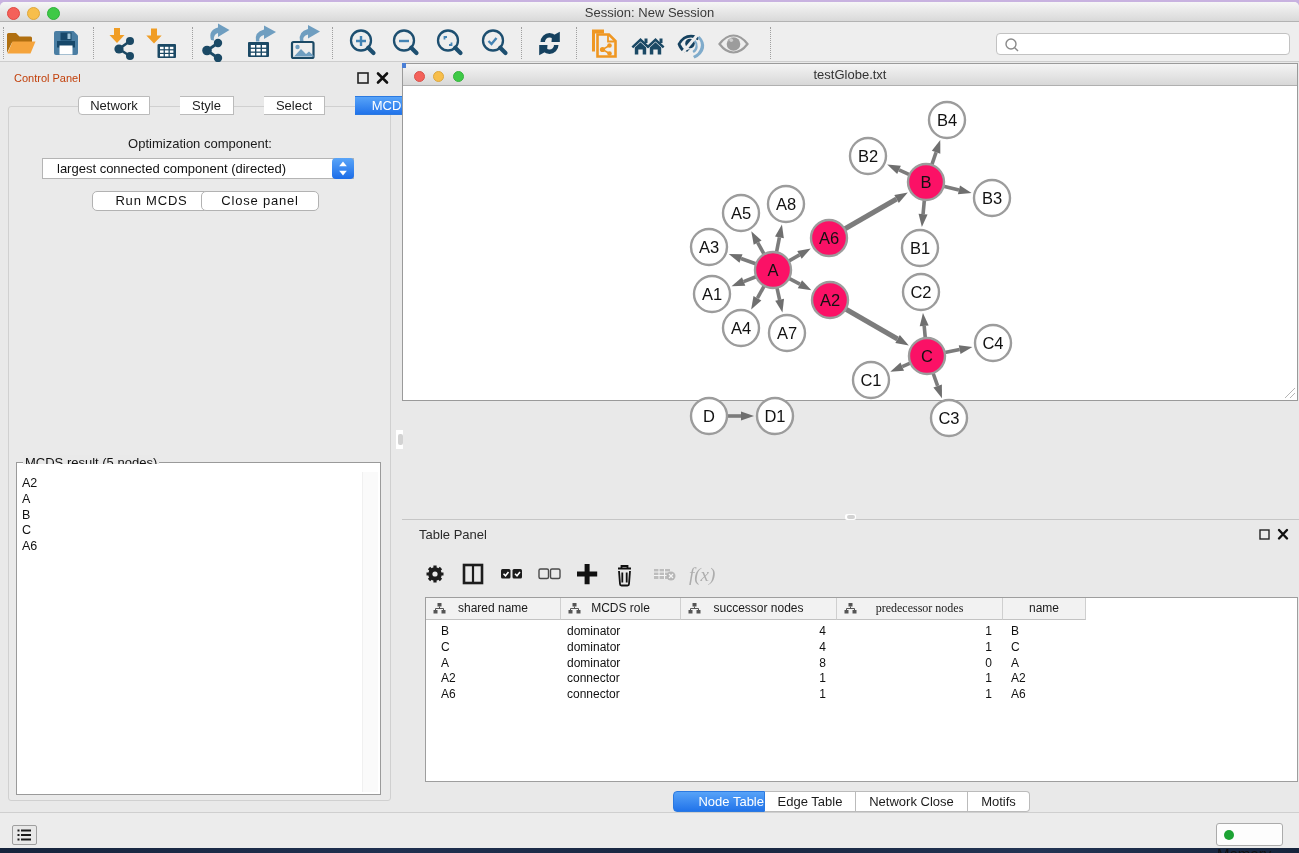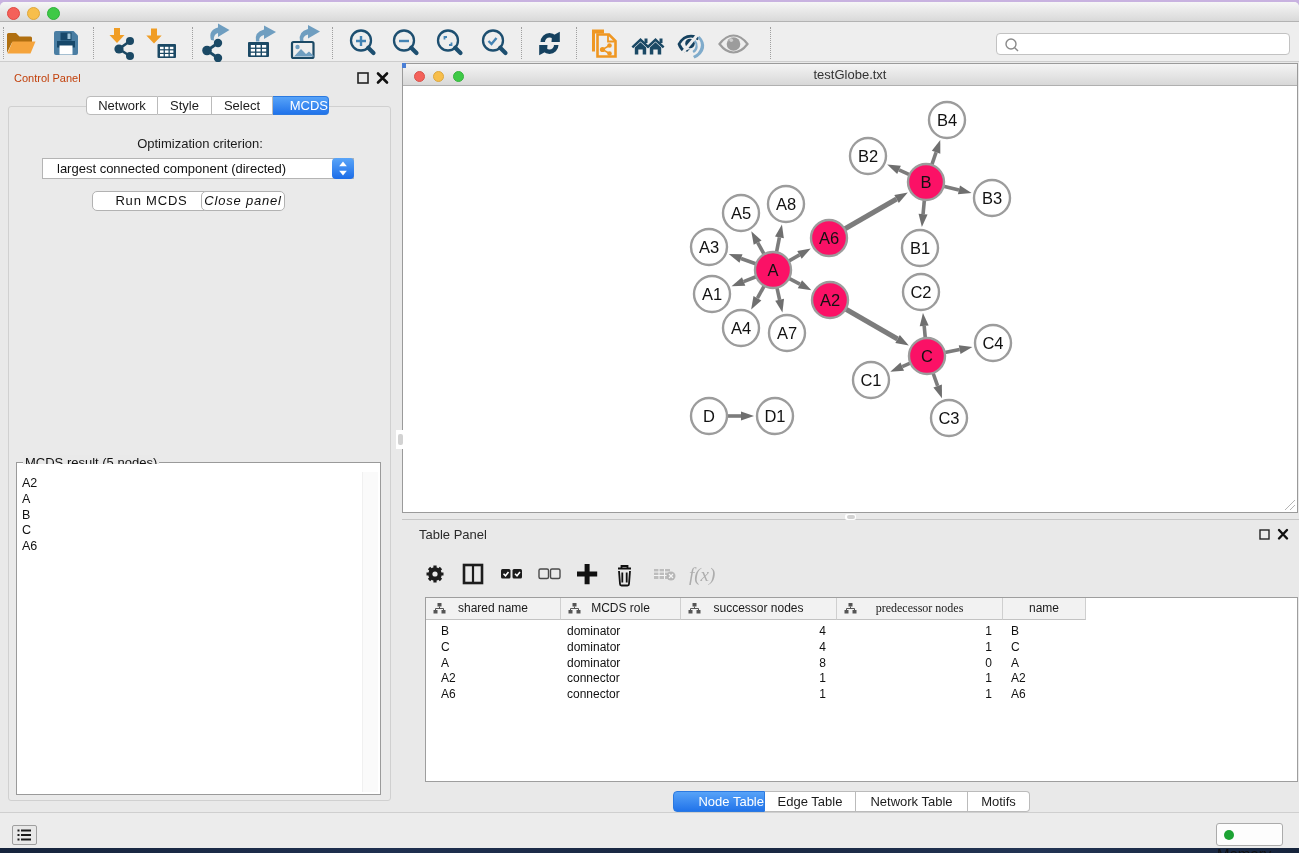--- a/index.html
+++ b/index.html
@@ -38,21 +38,21 @@
 #dropdown { position:absolute; left:42px; top:96px; width:312px; height:21px; background:#fff; border:1px solid #b4b4b4; border-radius:0; }
 #dropdown .txt { position:absolute; left:14px; top:2px; font-size:13px; color:#111; }
 #dropdown .step { position:absolute; right:-1px; top:-1px; width:22px; height:21px; border-radius:4px; background:linear-gradient(#5aa5f8,#1c6de8); }
 .btn { position:absolute; top:129px; height:20px; background:#fff; border:1px solid #b2b2b2; border-radius:5px; font-size:13px; color:#111; text-align:center; line-height:18px; letter-spacing:0.8px;}
 
 #mcdsbox { position:absolute; left:16px; top:400px; width:365px; height:333px; border:1px solid #9a9a9a; background:#fff; }
 #mcdslabel { position:absolute; left:6px; top:-8px; background:#e9e9e9; padding:0 2px; font-size:13px; color:#111; }
 #mcdslist { position:absolute; left:1px; top:1px; width:362px; height:329px; background:#fff; font-size:12.5px; color:#111; line-height:15.8px; padding-left:4px; padding-top:12px; }
 #mcdsscroll { position:absolute; right:2px; top:9px; width:16px; height:320px; background:#fafafa; border-left:1px solid #f0f0f0; }
 
-#netwin { position:absolute; left:402px; top:63px; width:896px; height:450px; background:#fff; border:1px solid #9a9a9a; }
+#netwin { position:absolute; left:402px; top:63px; width:896px; height:338px; background:#fff; border:1px solid #9a9a9a; }
 #nettitle { position:absolute; left:0; top:0; width:100%; height:22px; background:linear-gradient(#f4f4f4,#d8d8d8); border-bottom:1px solid #b0b0b0; }
 #nettitle .title { position:absolute; left:0; right:0; top:3px; text-align:center; font-size:13px; color:#333; }
 .slight { position:absolute; top:6.5px; width:11px; height:11px; border-radius:50%; }
 
 #tpanel { position:absolute; left:402px; top:519px; width:897px; height:293px; background:#e9e9e9; border-top:1px solid #c6c6c6; }
 #tpanel .hdr { position:absolute; left:17px; top:7px; font-size:13px; color:#2b2b2b; }
 #ttable { position:absolute; left:23px; top:77px; width:873px; height:185px; background:#fff; border:1px solid #9e9e9e; }
 #thead { position:absolute; left:0; top:0; width:100%; height:22px; }
 .thcell { position:absolute; top:0; height:22px; background:#f2f2f2; border-right:1px solid #cfcfcf; border-bottom:1px solid #c3c3c3; font-size:12px; color:#1a1a1a; text-align:center; line-height:21px; }
 .trow { position:absolute; font-size:12px; color:#111; }
@@ -65,20 +65,21 @@
 </style>
 </head>
 <body>
 <div id="mainwin"></div>
 <div id="navy"></div>
 
 <div id="titlebar">
   <div class="light" style="left:7px; background:#f4615a; border:0.5px solid #e14942;"></div>
   <div class="light" style="left:27px; background:#f7be4b; border:0.5px solid #e0a73a;"></div>
   <div class="light" style="left:47px; background:#3ec946; border:0.5px solid #2fb13a;"></div>
+  <div class="title">Session: New Session</div>
 </div>
 
 <div id="toolbar">
   <div class="tsep" style="left:2.5px"></div>
   <div class="tsep" style="left:93px"></div>
   <div class="tsep" style="left:192px"></div>
   <div class="tsep" style="left:332px"></div>
   <div class="tsep" style="left:521px"></div>
   <div class="tsep" style="left:576px"></div>
   <div class="tsep" style="left:770px"></div>
@@ -188,38 +189,38 @@
   </div>
 </div>
 
 <div id="cpanel">
   <div class="hdr">Control Panel</div>
   <svg width="40" height="14" style="position:absolute;left:355px;top:9px" viewBox="0 0 40 14">
     <rect x="3" y="2" width="10" height="10" fill="none" stroke="#222" stroke-width="1.6"></rect>
     <path d="M 23 2.5 L 32 11.5 M 32 2.5 L 23 11.5" stroke="#111" stroke-width="2.6" stroke-linecap="round"></path>
   </svg>
   <div id="cp-content"></div>
-  <div class="tabseg" style="left:86px; top:34px;">
+  <div class="tabseg" style="left:78px; top:34px;gap:30px;">
     <div class="seg" style="width:72px">Network</div>
     <div class="seg" style="width:54px">Style</div>
     <div class="seg" style="width:61px">Select</div>
     <div class="seg sel" style="width:56px">MCDS</div>
   </div>
-  <div id="optlabel">Optimization criterion:</div>
+  <div id="optlabel">Optimization component:</div>
   <div id="dropdown">
     <div class="txt">largest connected component (directed)</div>
     <div class="step">
       <svg width="22" height="21" viewBox="0 0 22 21">
         <path d="M 11 3.5 L 14.8 8.2 L 7.2 8.2 Z" fill="#fff"></path>
         <path d="M 11 17.5 L 14.8 12.8 L 7.2 12.8 Z" fill="#fff"></path>
       </svg>
     </div>
   </div>
   <div class="btn" style="left:92px; width:119px;">Run MCDS</div>
-  <div class="btn" style="left:201px; width:84px;font-style:italic;">Close panel</div>
+  <div class="btn" style="left:201px; width:118px;">Close panel</div>
   <div id="mcdsbox">
     <div id="mcdslabel">MCDS result (5 nodes)</div>
     <div id="mcdslist">A2<br>A<br>B<br>C<br>A6</div>
     <div id="mcdsscroll"></div>
   </div>
 </div>
 
 <div style="position:absolute;left:402px;top:63px;width:4px;height:5px;background:#4a7fd6;z-index:5;"></div>
 <div id="netwin">
   <div id="nettitle">
@@ -415,21 +416,21 @@
         <div class="trow" style="left: 15px; top: 89.2px; width: 100px; text-align: left;">A6</div>
         <div class="trow" style="left: 141px; top: 89.2px; width: 100px; text-align: left;">connector</div>
         <div class="trow" style="left: 255px; top: 89.2px; width: 145px; text-align: right;">1</div>
         <div class="trow" style="left: 411px; top: 89.2px; width: 155px; text-align: right;">1</div>
         <div class="trow" style="left: 585px; top: 89.2px; width: 70px; text-align: left;">A6</div>
       </div>
   </div>
   <div class="tabseg" id="btabs" style="left:271px; top:271px;">
     <div class="seg sel" style="width:92px; line-height:19px; height:21px;">Node Table</div>
     <div class="seg" style="width:91px; line-height:19px; height:21px;text-align:center;">Edge Table</div>
-    <div class="seg" style="width:112px; line-height:19px; height:21px;">Network Table</div>
+    <div class="seg" style="width:112px; line-height:19px; height:21px;">Network Close</div>
     <div class="seg" style="width:62px; line-height:19px; height:21px;">Motifs</div>
   </div>
 </div>
 
 <div style="position:absolute;left:396px;top:430px;width:7px;height:19px;background:#fff;"></div>
 <div style="position:absolute;left:397.5px;top:434px;width:5px;height:11px;background:#d2d2d2;border-radius:2px;"></div>
 <div style="position:absolute;left:845px;top:513.5px;width:11px;height:6px;background:#fff;border-radius:2px;"></div>
 <div style="position:absolute;left:846.5px;top:514.5px;width:8px;height:4.5px;background:#d2d2d2;border-radius:2px;"></div>
 <div id="statusbar">
   <div id="listbtn">

